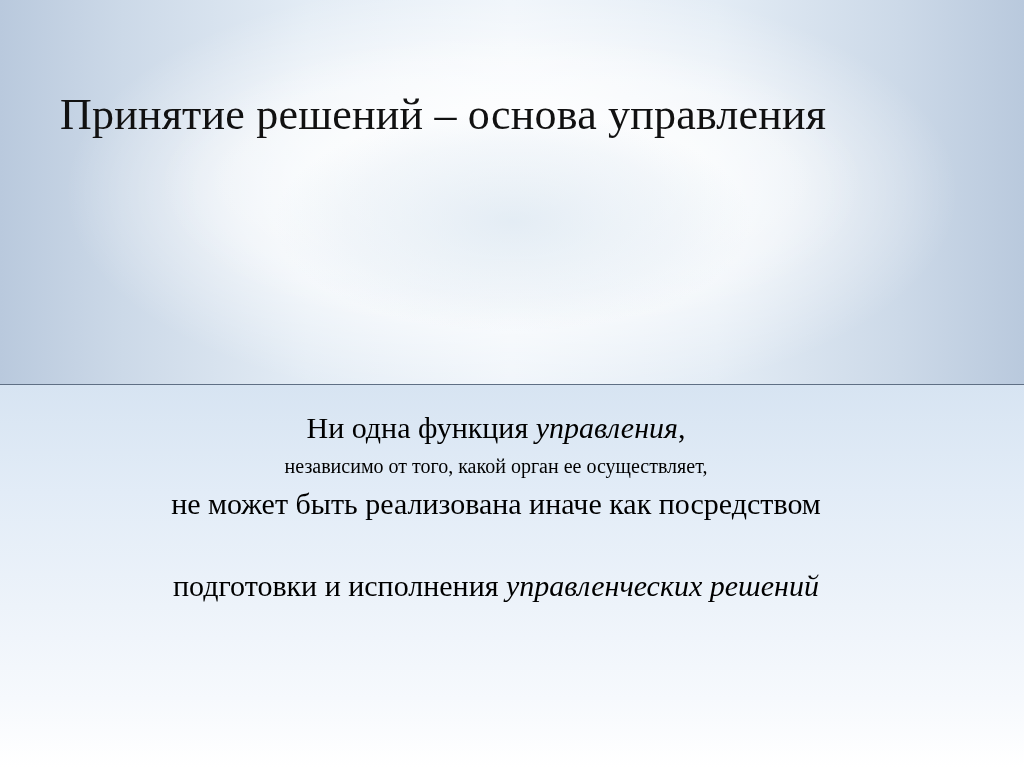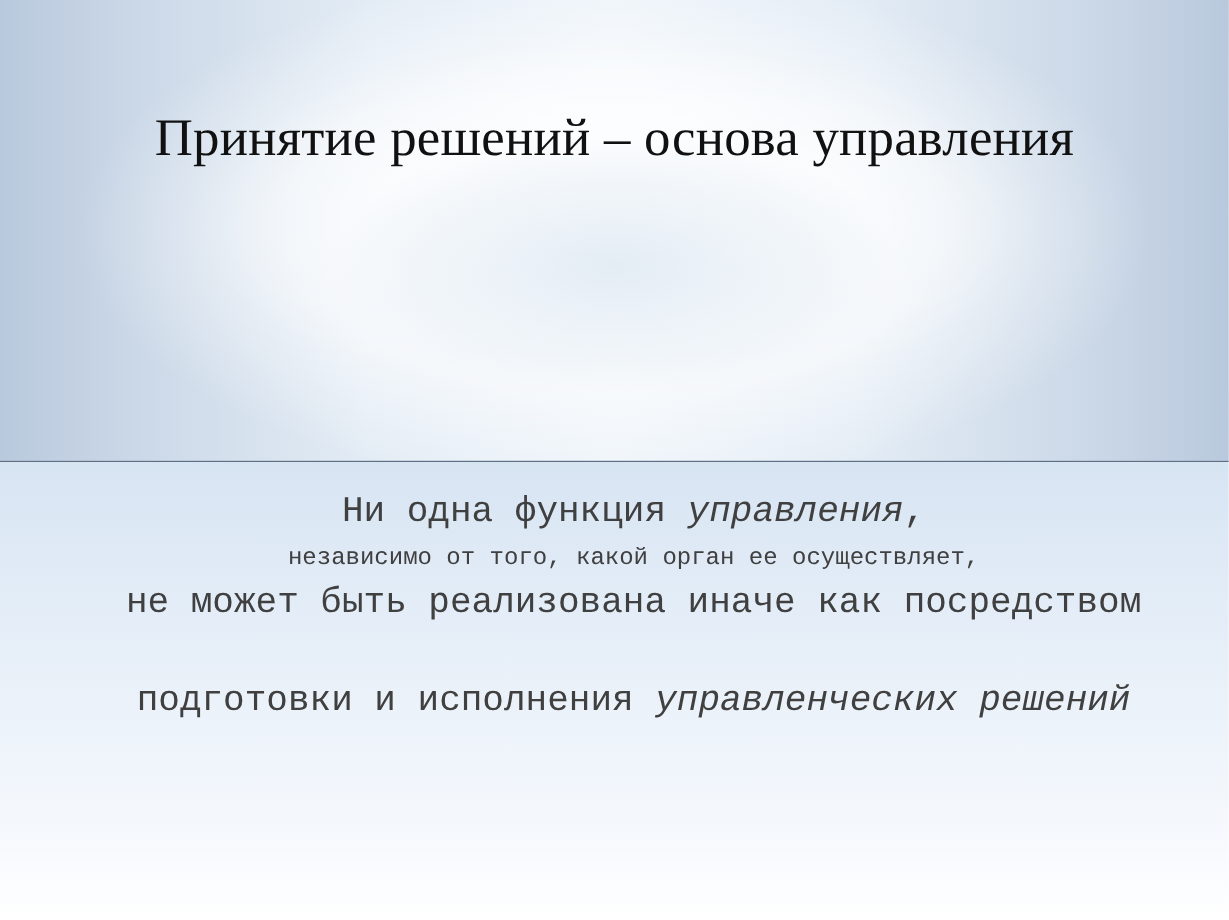--- a/index.html
+++ b/index.html
@@ -70,39 +70,39 @@
     height: 382px;
     background: linear-gradient(to bottom, #d7e4f2 0%, #e2ecf7 28%, #edf3fa 58%, #f6f9fd 82%, #ffffff 100%);
   }
 
   
   .title-text {
     position: absolute;
     left: 60px;
     top: 88px;
     width: 904px;
-    text-align: center;
+    text-align: left;
     font-size: 44px;
     line-height: 1.22;
     color: #111111;
     font-family: "Liberation Serif", serif;
     letter-spacing: 0.2px;
   }
 
   
   .body-text {
     position: absolute;
-    left: 36px;
+    left: 4px;
     top: 405px;
     width: 984px;
     text-align: center;
-    color: #404040;
+    color: #000000;
     font-size: 30px;
     line-height: 1.52;
-    font-family: Liberation Mono, monospace;
+    font-family: Liberation Serif, serif;
   }
   .body-line {
     display: block;
     white-space: nowrap;
   }
   .body-line.l1 { font-size: 30px; }
   .body-line.l2 { font-size: 20px; }
   .body-line.l3 { font-size: 30px; }
   .body-line.l4 { font-size: 30px; margin-top: 36px; }
   em.it {

